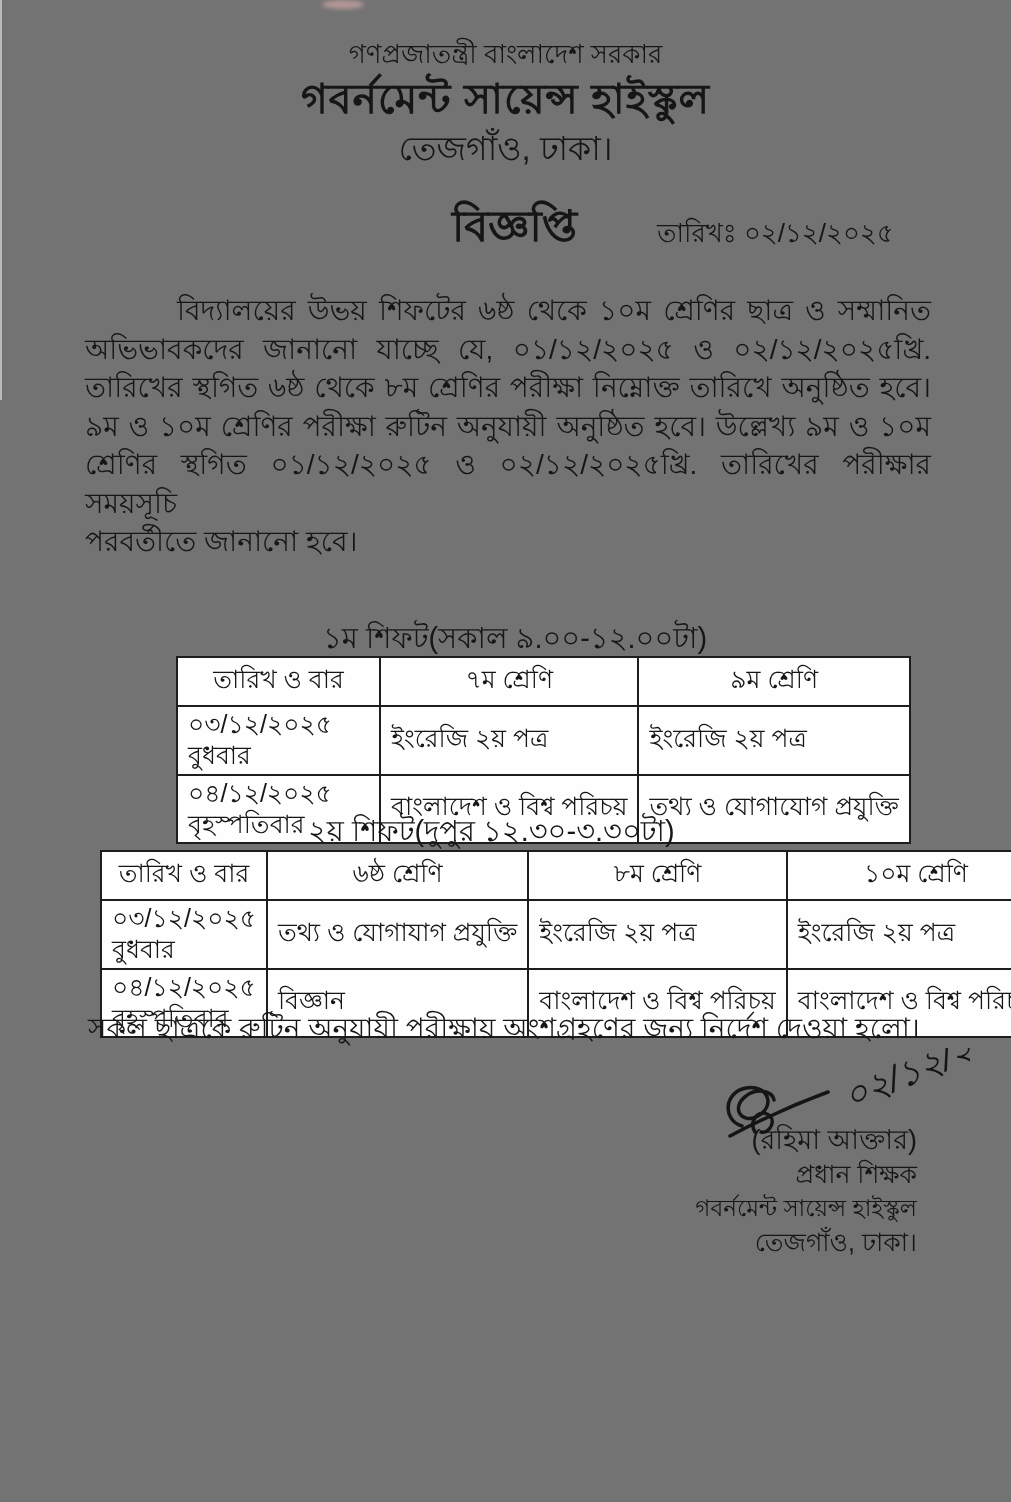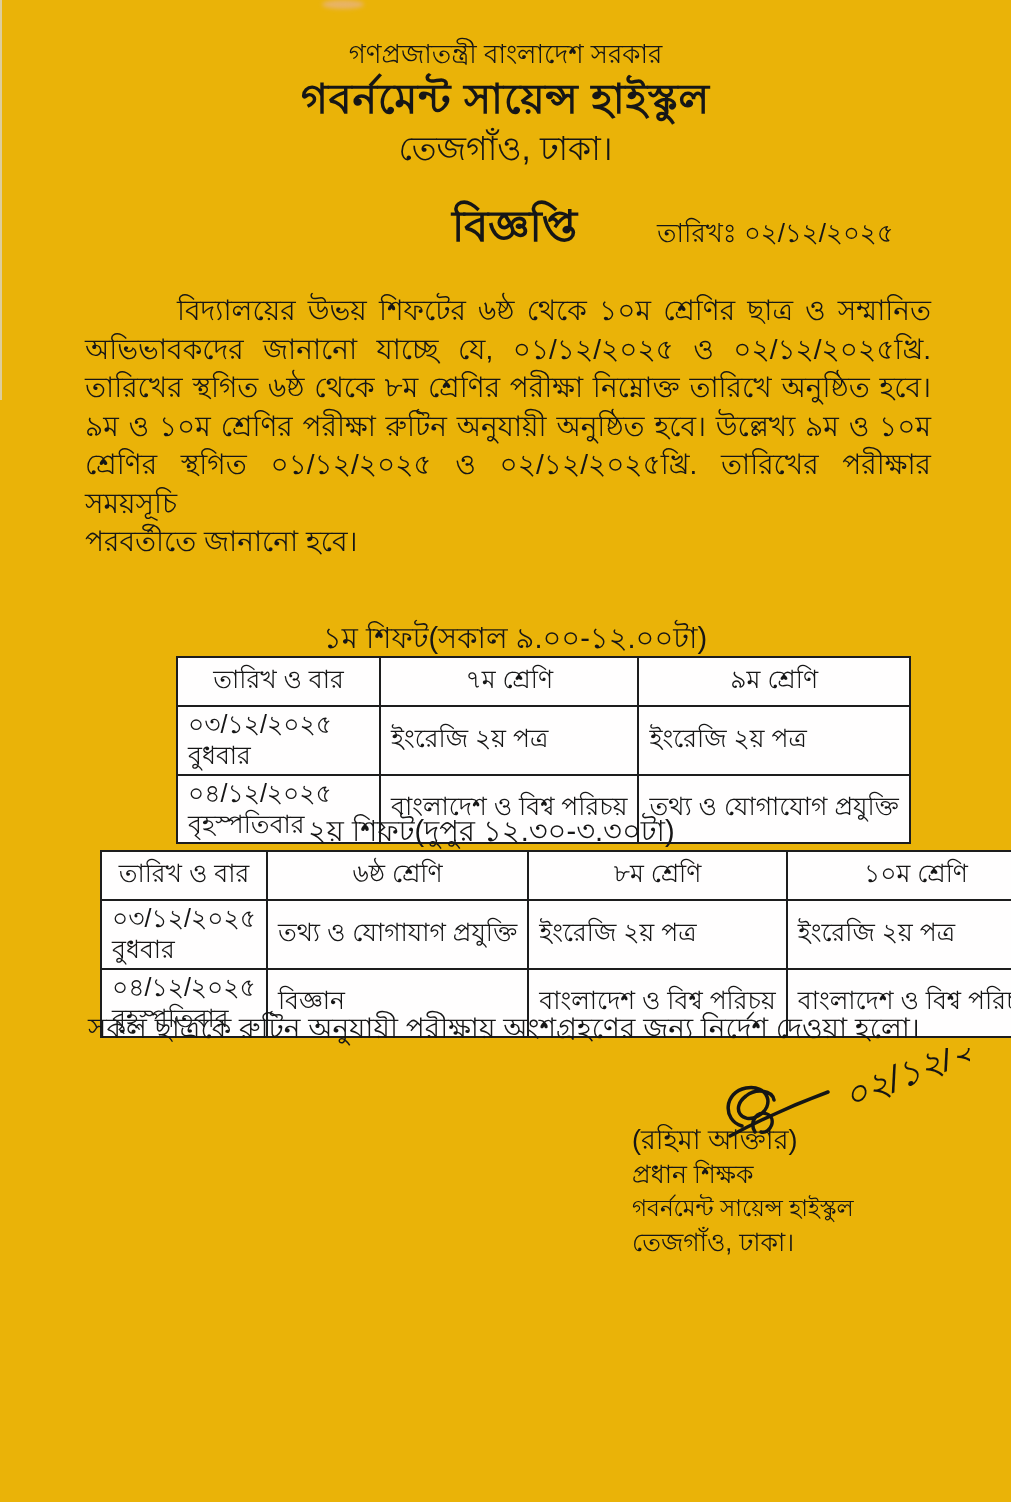--- a/index.html
+++ b/index.html
@@ -1,19 +1,19 @@
 <!DOCTYPE html>
 <html lang="bn"><head>
 <meta charset="utf-8">
 <style>
   html,body{margin:0;padding:0;background:#ffffff;}
   .page{
     position:relative;
     width:1011px;height:1502px;
-    background:#eab308;
+    background:#737373;
     overflow:hidden;
     font-family:"Liberation Sans","DejaVu Sans",sans-serif;
     color:#161616;
   }
   .abs{position:absolute;}
   
   .edge-strip{left:0;top:0;width:2px;height:400px;background:#d9d9d9;opacity:.7;}
   .smudge{left:322px;top:0;width:42px;height:9px;background:#e7b4b4;border-radius:50%;filter:blur(2px);opacity:.55;}
 
   
@@ -54,21 +54,21 @@
   .t1{left:176px;top:656px;}
   .t1 td{height:54px;}
   .t2{left:100px;top:850px;}
   .t2 td{height:52px;}
   .datecell div{line-height:1.25;}
 
   .closing{left:88px;top:1007px;width:860px;font-size:28px;}
 
   
   .sig-scrawl{left:700px;top:1048px;width:270px;height:112px;}
-  .sig-block{left:632px;top:1126px;width:285px;text-align:left;line-height:1.05;}
+  .sig-block{left:632px;top:1126px;width:285px;text-align:right;line-height:1.05;}
   .sig-name{font-size:27px;}
   .sig-role{font-size:25px;margin-top:7px;}
   .sig-school{font-size:23px;margin-top:8px;}
   .sig-address{font-size:25px;margin-top:9px;}
 </style>
 </head>
 <body>
 
 <div class="page">
 

